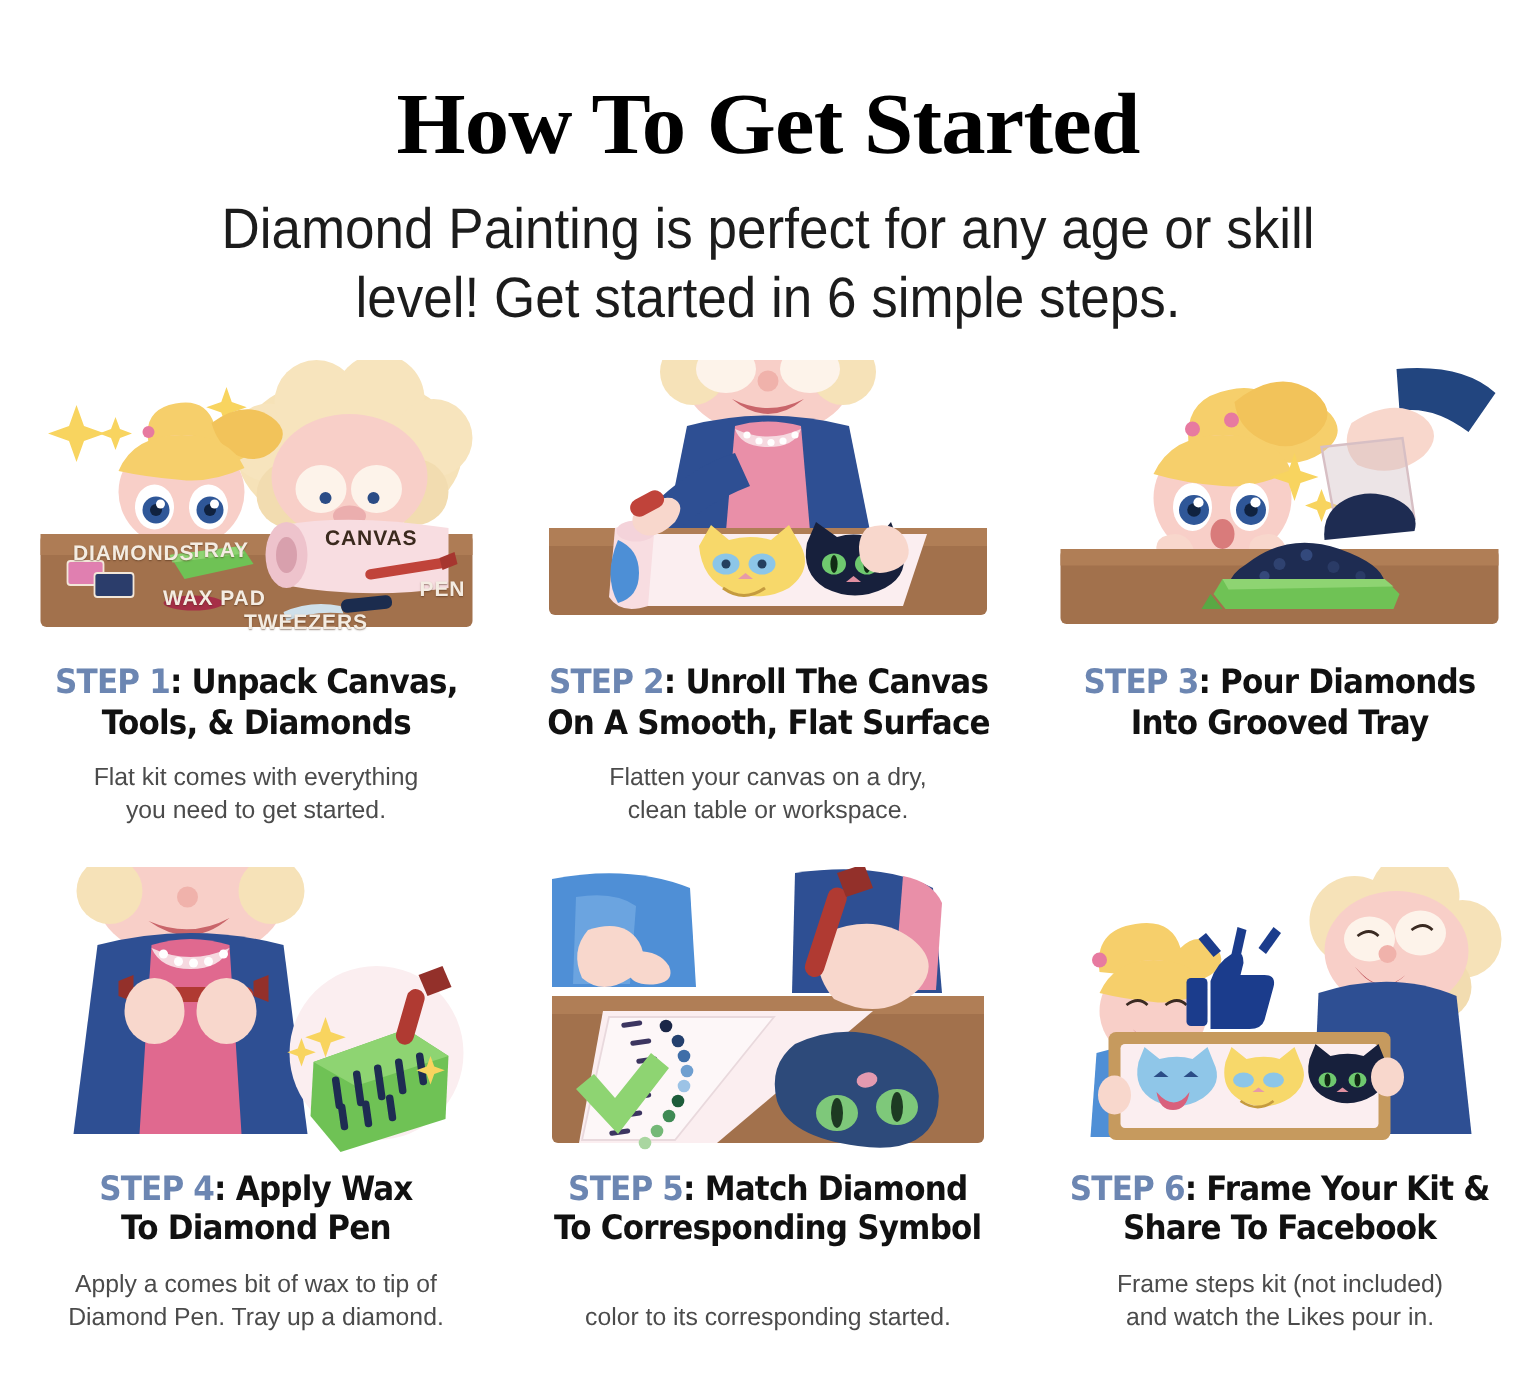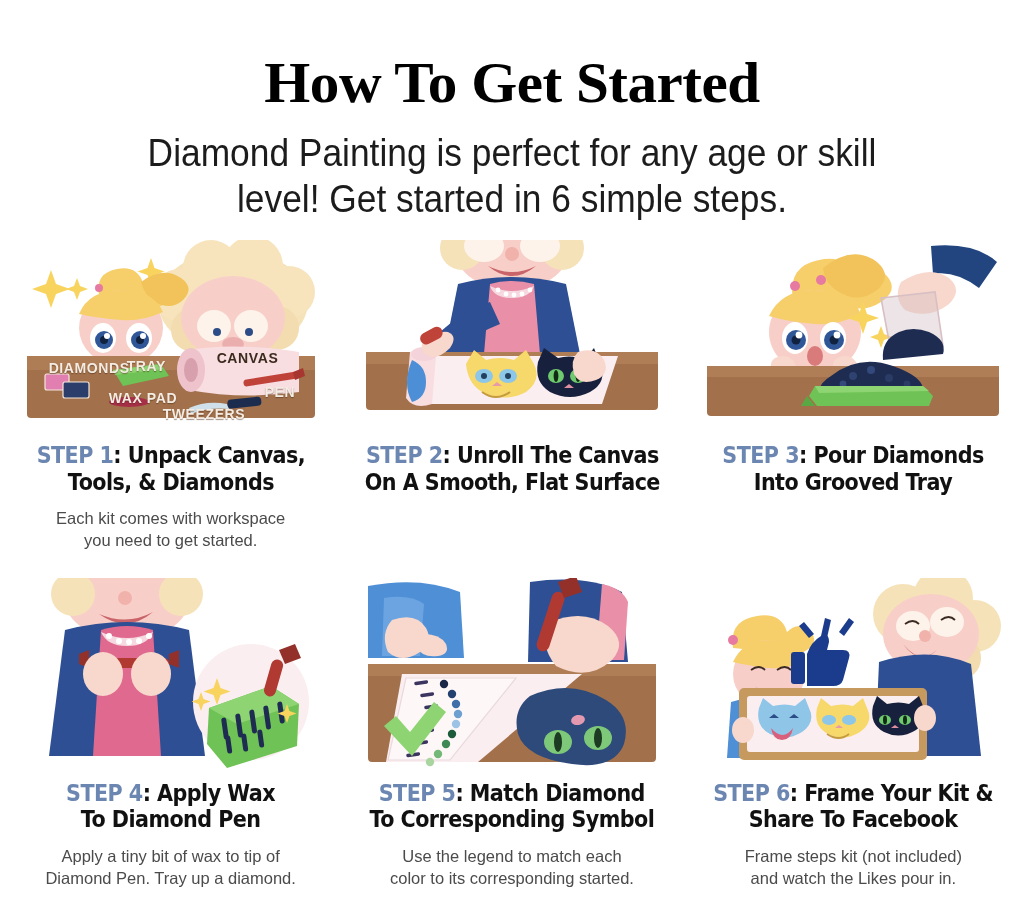--- a/index.html
+++ b/index.html
@@ -151,30 +151,30 @@
             <path d="M168 168 q18 -8 38 -4 l2 5 q-20 -2 -38 5z" fill="#cfe0ea"></path>
             <rect x="206" y="160" width="34" height="9" rx="4" fill="#1b2c4e" transform="rotate(-6 206 160)"></rect>
             <rect x="222" y="140" width="54" height="7" rx="3.5" fill="#c0433a" transform="rotate(-9 222 140)"></rect>
             <path d="M272 132 l10 -4 l2 8 l-10 4z" fill="#a6362f"></path>
           </svg>
           <div class="tiny-label" style="left:28px; top:120px;">DIAMONDS</div>
           <div class="tiny-label" style="left:106px; top:118px;">TRAY</div>
           <div class="tiny-label" style="left:88px; top:150px;">WAX PAD</div>
           <div class="tiny-label" style="left:142px; top:166px;">TWEEZERS</div>
           <div class="tiny-label" style="left:196px; top:110px; color:#3b2a1e; text-shadow:none;">CANVAS</div>
-          <div class="tiny-label" style="left:244px; top:144px;">PEN</div>
+          <div class="tiny-label" style="left:259px; top:144px;">PEN</div>
         </div>
       </div>
       <div class="step-title">
         <span class="step-num">STEP 1</span><span>:</span>
         <span>Unpack Canvas,</span><br>
         <span>Tools, &amp; Diamonds</span>
       </div>
       <div class="step-desc">
-        <span>Each kit comes with workspace</span><br>
+        <span>Flat kit comes with everything</span><br>
         <span>you need to get started.</span>
       </div>
     </div>
 
     <div class="cell">
       <div class="art-wrap">
         <div class="art">
           <svg viewBox="0 0 300 192" width="300" height="192">
 
             <ellipse cx="150" cy="12" rx="56" ry="38" fill="#f8cfc8"></ellipse>
@@ -223,20 +223,24 @@
             <path d="M78 92 q24 -22 50 -30 l10 22 q-26 10 -44 26 z" fill="#2e4f93"></path>
             <path d="M60 104 q14 -14 26 -12 q10 4 2 16 q-12 12 -22 8 q-8 -4 -6 -12z" fill="#f8d7cc"></path>
             <rect x="56" y="96" width="24" height="12" rx="6" fill="#c0433a" transform="rotate(-28 56 96)"></rect>
           </svg>
         </div>
       </div>
       <div class="step-title">
         <span class="step-num">STEP 2</span><span>:</span>
         <span>Unroll The Canvas</span><br>
         <span>On A Smooth, Flat Surface</span>
+      </div>
+      <div class="step-desc">
+        <span>Flatten your canvas on a dry,</span><br>
+        <span>clean table or workspace.</span>
       </div>
     </div>
 
     <div class="cell">
       <div class="art-wrap">
         <div class="art">
           <svg viewBox="0 0 300 192" width="300" height="192">
 
             <path d="M90 60 q-6 -34 26 -40 q26 -6 34 16 q18 -16 34 0 q12 14 -6 26 q-18 12 -40 2z" fill="#f6cf6b"></path>
             <path d="M120 28 q30 -24 54 -6 q16 14 0 28 q-18 14 -38 2 q-14 -8 -16 -24z" fill="#f2c35a"></path>
@@ -336,21 +340,21 @@
             <path d="M266 126 l2.5 7 7 2.5 -7 2.5 -2.5 7 -2.5 -7 -7 -2.5 7 -2.5z" fill="#f8d45f"></path>
           </svg>
         </div>
       </div>
       <div class="step-title">
         <span class="step-num">STEP 4</span><span>:</span>
         <span>Apply Wax</span><br>
         <span>To Diamond Pen</span>
       </div>
       <div class="step-desc">
-        <span>Apply a tiny bit of wax to tip of</span><br>
+        <span>Apply a comes bit of wax to tip of</span><br>
         <span>Diamond Pen. Tray up a diamond.</span>
       </div>
     </div>
 
     <div class="cell">
       <div class="art-wrap">
         <div class="art">
           <svg viewBox="0 0 300 192" width="300" height="192">
 
             <path d="M6 8 q52 -10 92 6 l4 66 l-96 0 z" fill="#4f8fd6"></path>
@@ -402,21 +406,21 @@
             <path d="M196 4 l18 -6 l6 16 l-18 6z" fill="#93302a"></path>
           </svg>
         </div>
       </div>
       <div class="step-title">
         <span class="step-num">STEP 5</span><span>:</span>
         <span>Match Diamond</span><br>
         <span>To Corresponding Symbol</span>
       </div>
       <div class="step-desc">
-        <span>Use the legend to match each</span><br>
+        <br>
         <span>color to its corresponding started.</span>
       </div>
     </div>
 
     <div class="cell">
       <div class="art-wrap">
         <div class="art">
           <svg viewBox="0 0 300 192" width="300" height="192">
 
             <circle cx="200" cy="36" r="30" fill="#f6e2b8"></circle>

